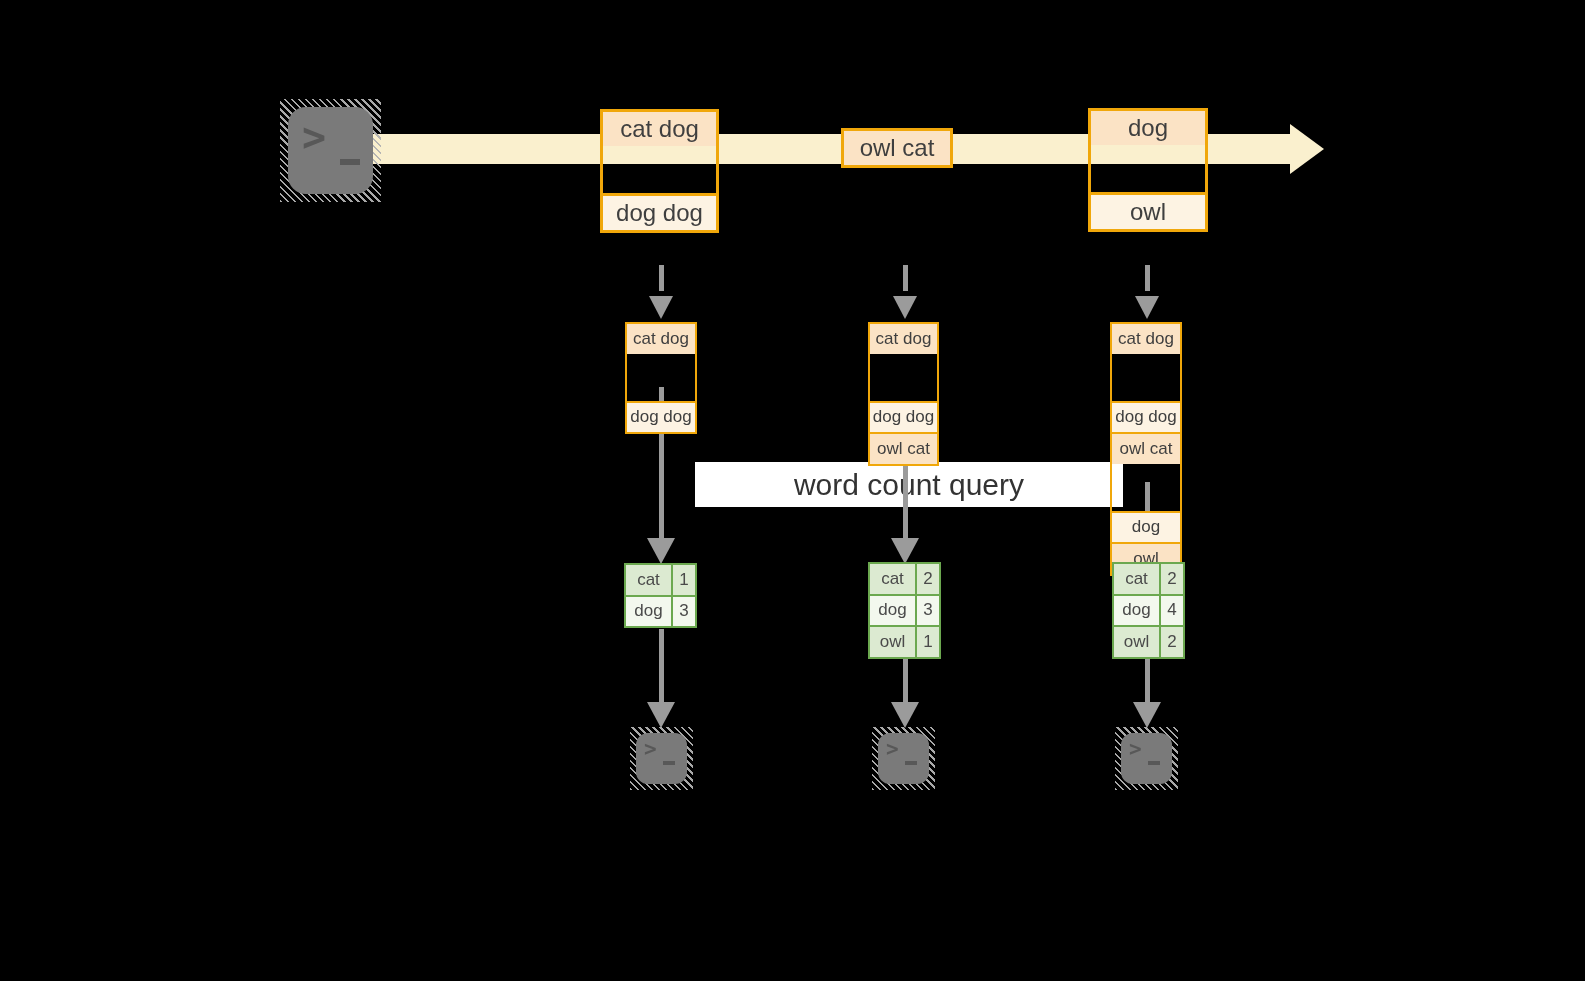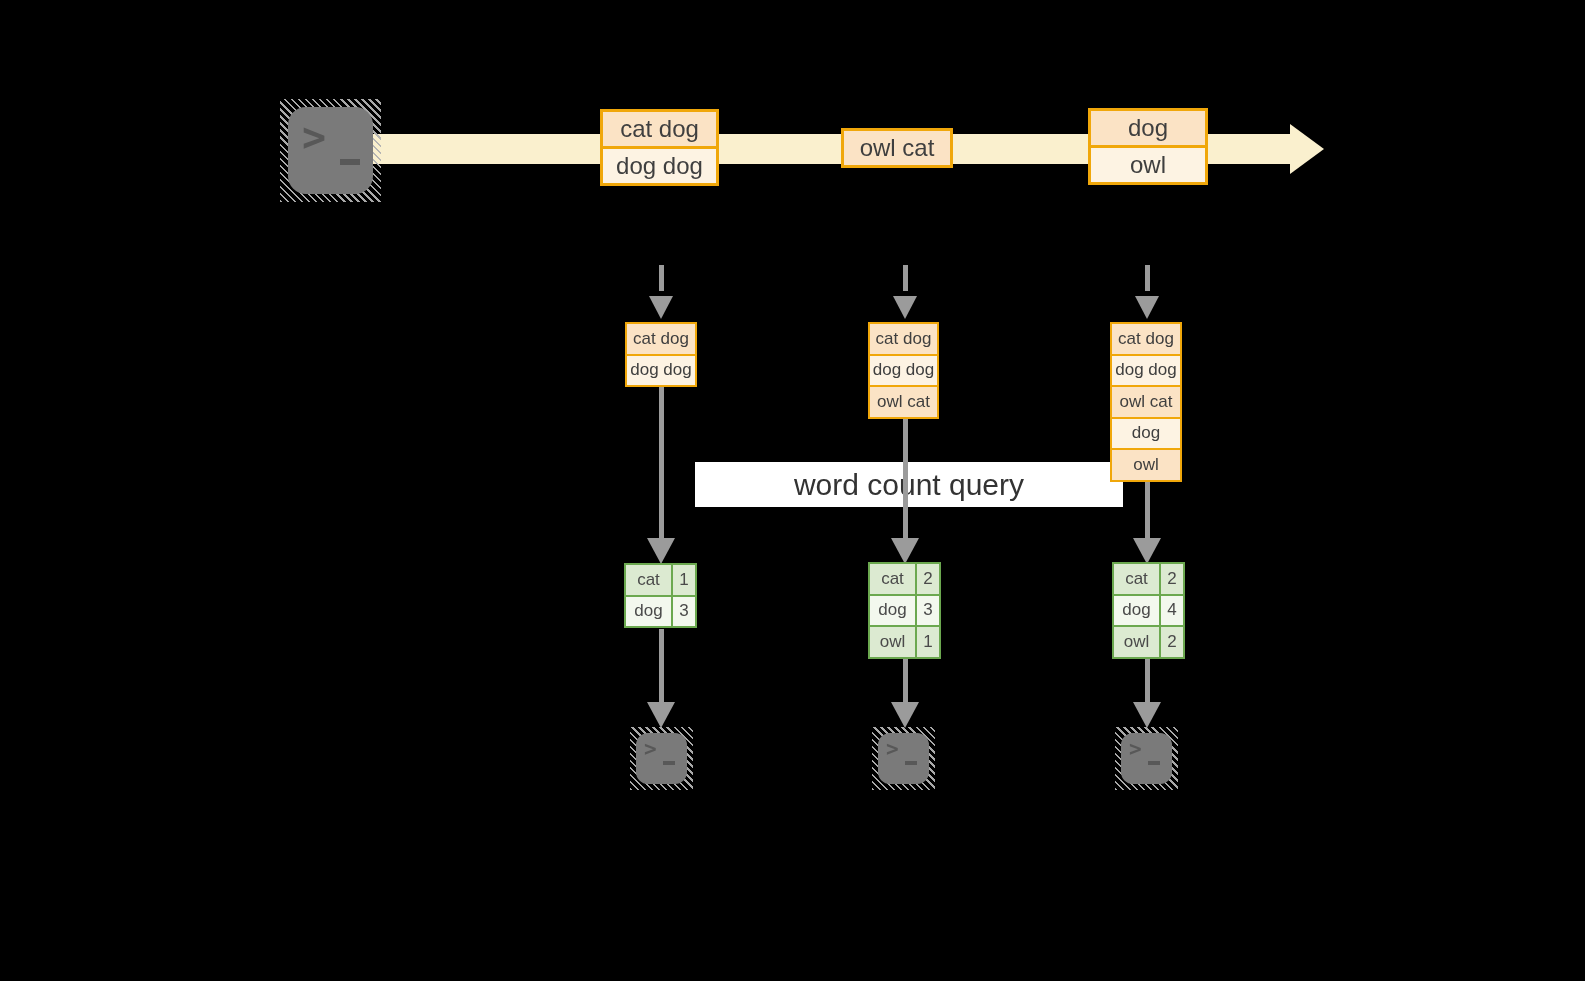--- a/index.html
+++ b/index.html
@@ -39,21 +39,21 @@
   .term-big .us{left:52px;top:52px;width:20px;height:6px;}
   .term-small .us{left:27px;top:28px;width:12px;height:4px;}
   
   .obox{position:absolute;border:3px solid var(--gold);z-index:3;}
   .orow{display:flex;align-items:center;justify-content:center;font-size:24px;color:var(--ink);}
   .obox .orow + .orow{border-top:3px solid var(--gold);}
   .elist{position:absolute;border:2.5px solid var(--gold);z-index:3;}
   .erow{display:flex;align-items:center;justify-content:center;height:29.5px;font-size:17px;color:var(--ink);}
   .elist .erow + .erow{border-top:2.5px solid var(--gold);}
   .fd{background:var(--peach-dark);}
-  .fl{background:var(--peach-light);}
+  .fl{background:var(--peach-light);margin-top:47px;}
   
   .vline{position:absolute;width:5px;background:var(--arrow);z-index:2;}
   .vhead{position:absolute;width:0;height:0;z-index:2;
     border-left:14px solid transparent;border-right:14px solid transparent;border-top:26px solid var(--arrow);}
   .vhead-sm{position:absolute;width:0;height:0;z-index:2;
     border-left:12px solid transparent;border-right:12px solid transparent;border-top:23px solid var(--arrow);}
   
   .qbar{position:absolute;left:695px;top:462px;width:428px;height:45px;background:#ffffff;z-index:1;
     display:flex;align-items:center;justify-content:center;font-size:30px;color:#333333;}
   

